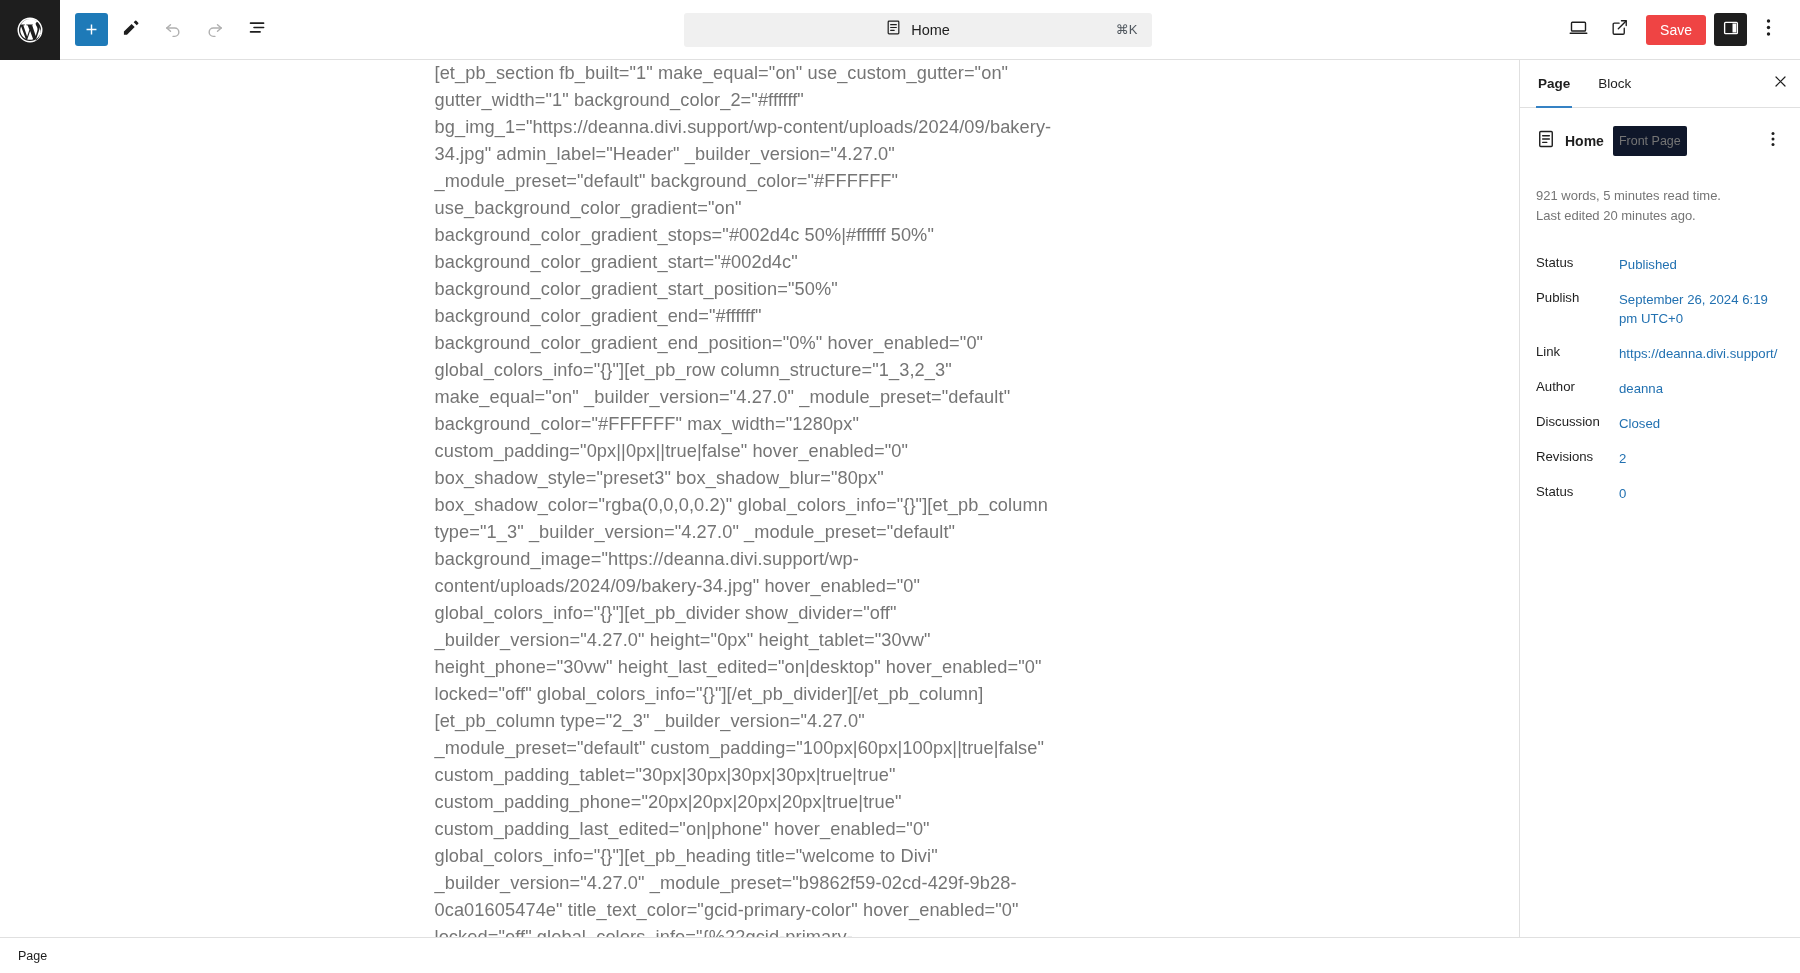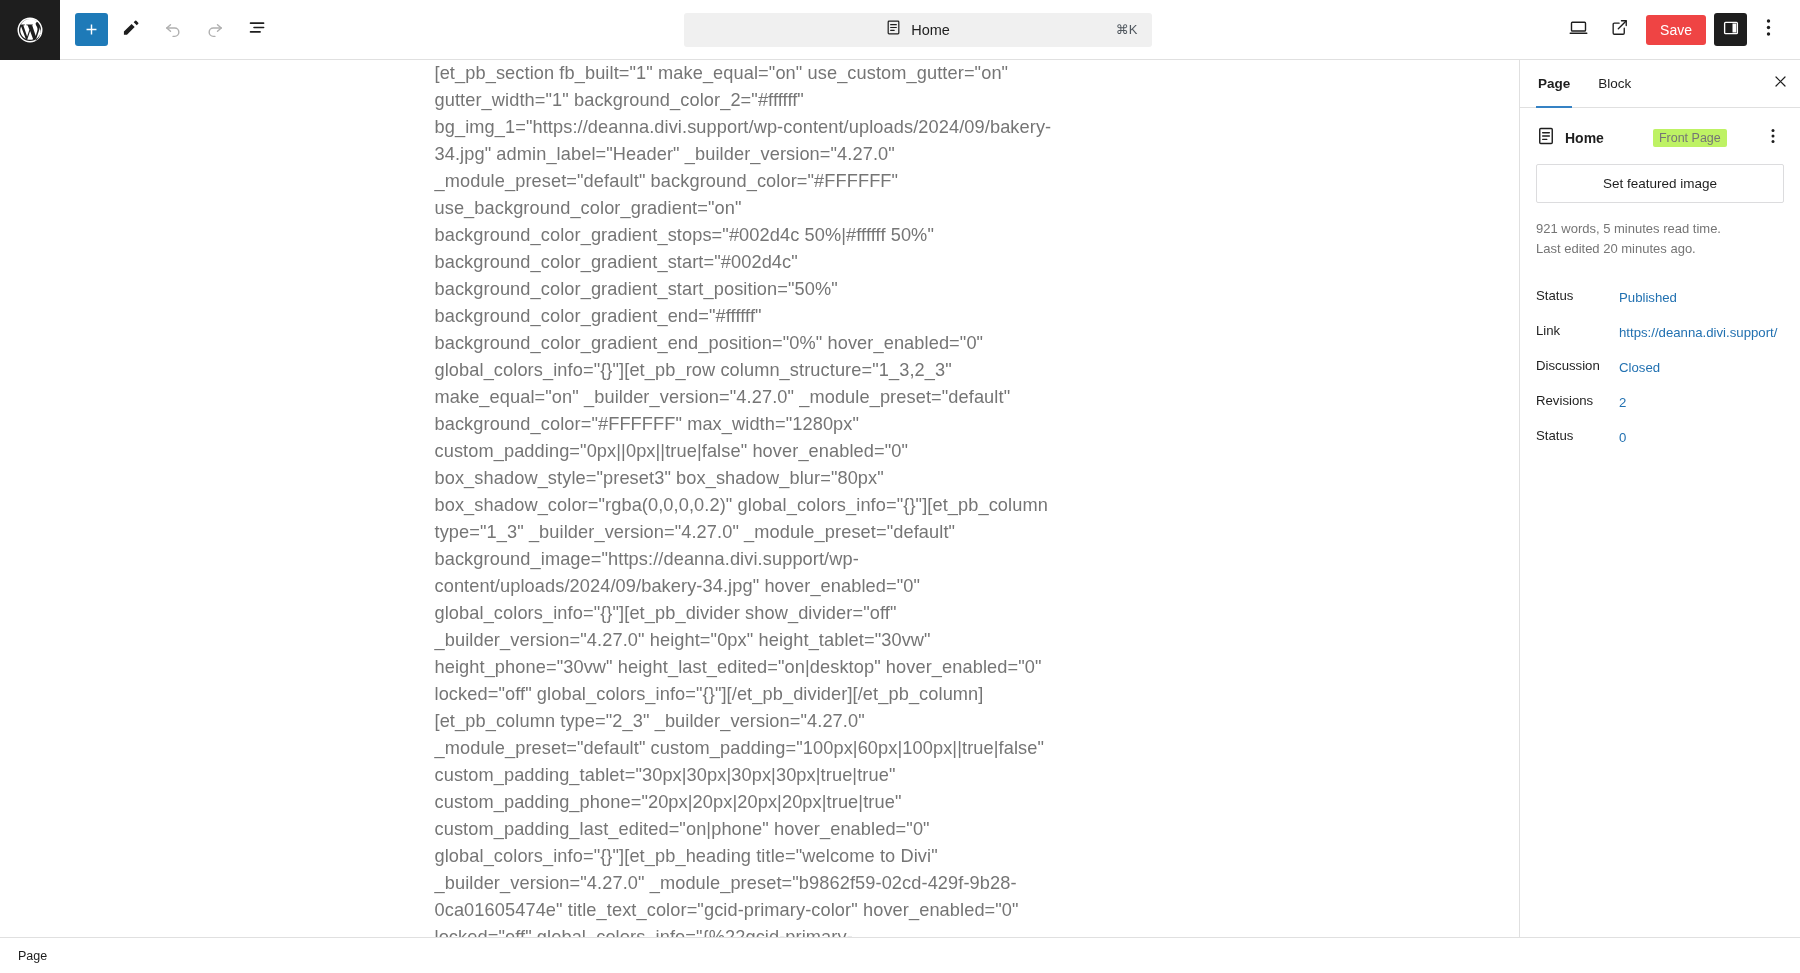--- a/index.html
+++ b/index.html
@@ -182,24 +182,23 @@
 
   .page-header-row {
     display: flex; align-items: center;
     gap: 9px;
     padding: 4px 0 14px 0;
   }
   .page-title-txt { font-size: 14px; font-weight: bold; color: #1e1e1e; }
   .front-badge {
     font-size: 12.5px;
     color: #757575;
-    background: #bef264;
-    padding: 2px 6px;
+    background: #0f172a;
+    padding: 8px 6px;
     border-radius: 2px;
-    margin-left: 40px;
   }
   .row-kebab {
     margin-left: auto;
     width: 22px; height: 24px;
     display: flex; align-items: center; justify-content: center;
     cursor: pointer;
   }
 
   .featured-btn {
     width: 100%;
@@ -400,36 +399,43 @@
           <span>
             <svg width="4" height="16" viewBox="0 0 4 16" fill="#1e1e1e">
               <circle cx="2" cy="2.5" r="1.5"></circle>
                 <circle cx="2" cy="8" r="1.5"></circle>
                 <circle cx="2" cy="13.5" r="1.5"></circle>
             </svg>
           </span>
         </div>
       </div>
 
-      <button class="featured-btn">Set featured image</button>
 
       <div class="meta-text">
         <div>921 words, 5 minutes read time.</div>
         <div>Last edited 20 minutes ago.</div>
       </div>
     </div>
 
     <div class="meta-list">
       <div class="meta-row">
         <span class="meta-label">Status</span>
         <span class="meta-value">Published</span>
       </div>
       <div class="meta-row">
+        <span class="meta-label">Publish</span>
+        <span class="meta-value">September 26, 2024 6:19 pm UTC+0</span>
+      </div>
+      <div class="meta-row">
         <span class="meta-label">Link</span>
         <span class="meta-value">https://deanna.divi.support/</span>
+      </div>
+      <div class="meta-row">
+        <span class="meta-label">Author</span>
+        <span class="meta-value">deanna</span>
       </div>
       <div class="meta-row">
         <span class="meta-label">Discussion</span>
         <span class="meta-value">Closed</span>
       </div>
       <div class="meta-row">
         <span class="meta-label">Revisions</span>
         <span class="meta-value">2</span>
       </div>
       <div class="meta-row">

